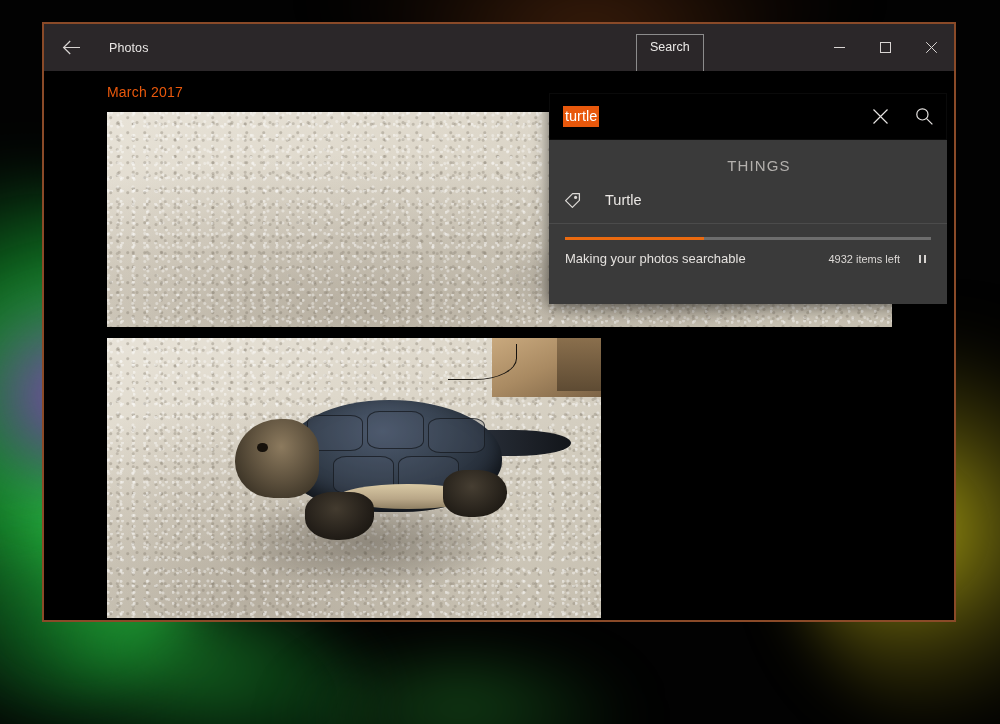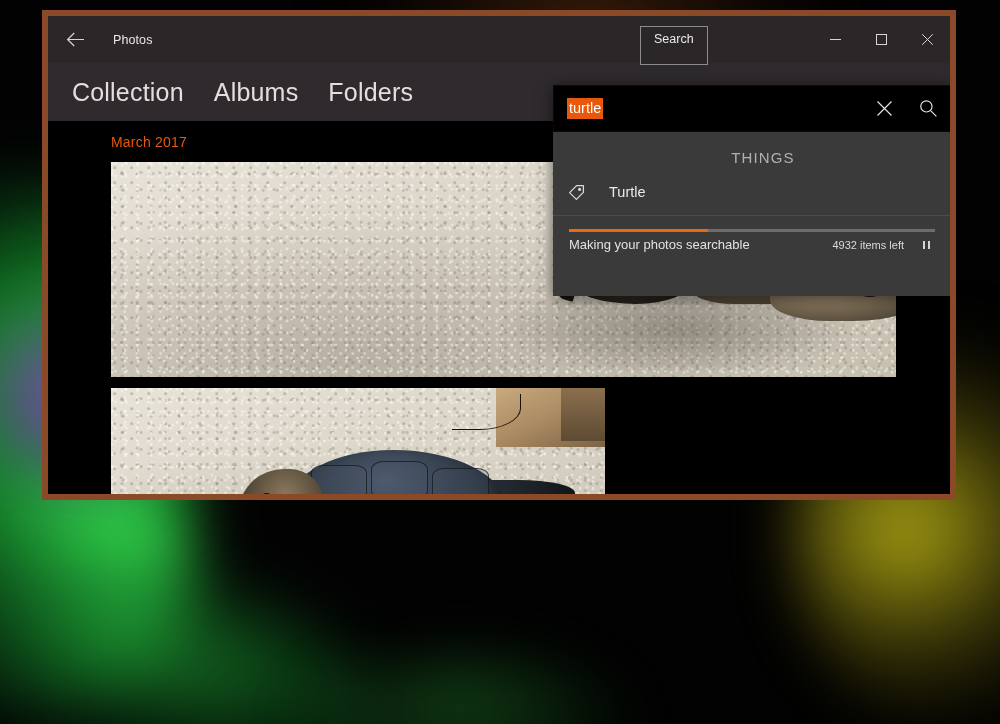--- a/index.html
+++ b/index.html
@@ -44,22 +44,22 @@
     left:330px; top:-110px; width:520px; height:200px;
     background:radial-gradient(ellipse at 50% 70%, rgba(185,90,30,.32) 0%, rgba(90,40,12,.12) 50%, rgba(0,0,0,0) 78%);
   }
   .a-greenbot{
     left:280px; top:660px; width:360px; height:140px;
     background:radial-gradient(ellipse at 50% 30%, rgba(40,150,50,.42) 0%, rgba(0,0,0,0) 72%);
   }
 
   
   #window{
-    position:absolute; left:42px; top:10px; width:914px; height:490px;
-    border:6px solid #701a75;
+    position:absolute; left:42px; top:22px; width:914px; height:600px;
+    border:2px solid #701a75;
     background:#000;
     overflow:hidden;
   }
 
   
   #titlebar{
     position:relative; height:47px; width:100%;
     background:#2b2729;
     display:flex; align-items:center;
   }
@@ -261,21 +261,21 @@
   #progress-section{ position:absolute; left:0; right:0; top:144px; }
   #progress-track{
     position:relative; margin:0 16px;
     height:3px; background:#6d6d6d;
   }
   #progress-fill{
     position:absolute; left:0; top:0; height:3px;
     background:#ea6a10;
   }
   #progress-row{
-    margin-top:2px; padding:0 14px 0 16px;
+    margin-top:8px; padding:0 14px 0 16px;
     display:flex; align-items:center;
   }
   #progress-text{ font-size:13px; color:#e4e1de; }
   #progress-spacer{ flex:1; }
   #items-left{ font-size:11px; color:#dcd9d6; margin-right:12px; }
   #pause-btn{
     width:21px; height:21px; border-radius:50%;
     border:1.4px solid #cfcccа; border-color:#cfccc9;
     display:flex; align-items:center; justify-content:center;
     cursor:pointer;
@@ -330,25 +330,20 @@
         </svg>
       </div>
       <div class="cap-btn">
         <svg width="13" height="13" viewBox="0 0 13 13" aria-hidden="true">
           <path d="M1.2 1.2 L11.8 11.8 M11.8 1.2 L1.2 11.8" stroke="currentColor" stroke-width="1" fill="none"></path>
         </svg>
       </div>
     </div>
   </div>
 
-  <div id="navbar">
-    <div class="nav-tab">Collection</div>
-    <div class="nav-tab">Albums</div>
-    <div class="nav-tab">Folders</div>
-  </div>
 
   <div id="content">
 
     <div id="date-header" style="color: rgb(232, 88, 12);">March 2017</div>
 
     <div class="photo" id="photo-1">
       <div class="carpet"></div>
       <div class="shadow-soft" style="left:50%;top:55%;width:45%;height:45%;"></div>
       <div class="shell shell-a">
         <div class="scute" style="left:12%;top:18%;width:30%;height:28%;"></div>

